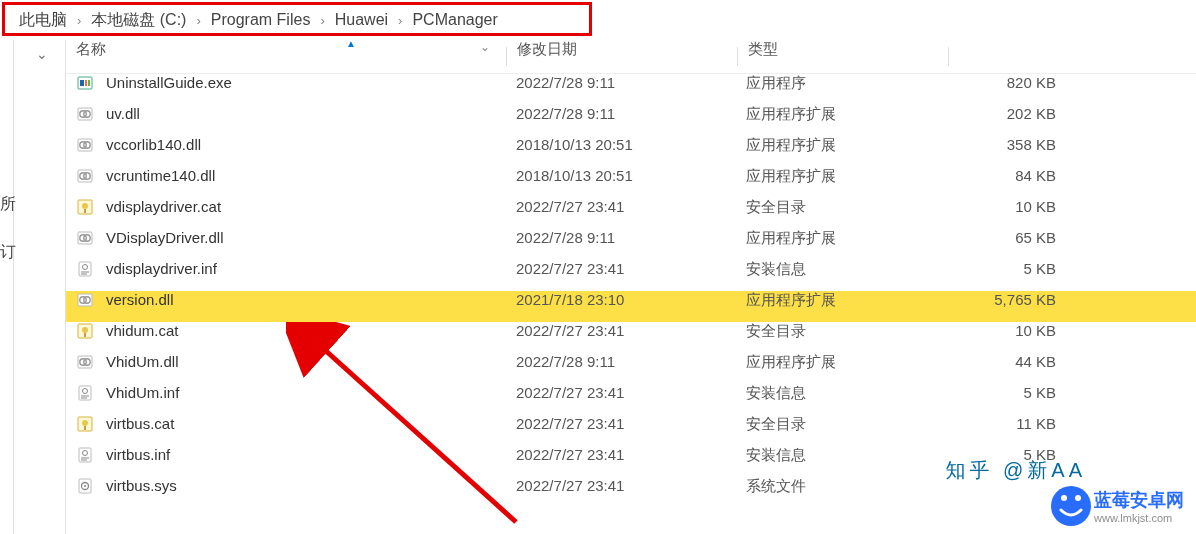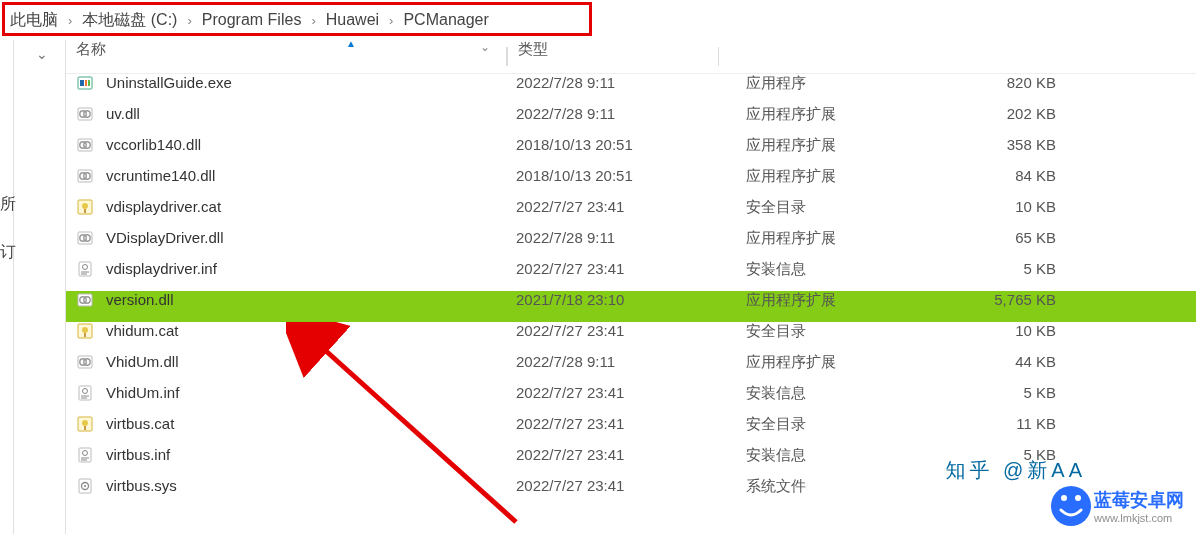--- a/index.html
+++ b/index.html
@@ -11,20 +11,21 @@
     width: 1196px;
     height: 534px;
     overflow: hidden;
     position: relative;
   }
   .breadcrumb-wrap {
     position: relative;
     height: 40px;
     display: flex;
     align-items: center;
+    padding-left: 9px;
   }
   .breadcrumb-highlight {
     position: absolute;
     left: 2px; top: 2px;
     width: 590px; height: 34px;
     border: 3px solid #e40000;
     pointer-events: none;
   }
   .breadcrumb {
     display: flex;
@@ -82,21 +83,21 @@
   }
   .dropdown-chevron { color: #888; font-size: 12px; padding-right: 6px; }
   .rows { flex:1; position: relative; }
   .row {
     display: flex;
     align-items: center;
     height: 31px;
     font-size: 15px;
     color: #333;
   }
-  .row.selected { background: #84cc16; }
+  .row.selected { background: #fde047; }
   .row .col-name { gap: 12px; justify-content: flex-start; }
   .row .col-date { color: #555; }
   .row .col-type { color: #555; }
   .row .col-size { color: #555; }
   .icon {
     width: 18px; height: 18px;
     display: inline-flex;
     align-items: center; justify-content: center;
     flex-shrink: 0;
   }
@@ -148,20 +149,23 @@
     <span class="tree-caret">⌄</span>
   </div>
   <div class="filelist">
     <div class="headers" style="position:relative;">
       <span class="sort-indicator">▲</span>
       <div class="col col-name">
         <span>名称</span>
         <span class="dropdown-chevron">⌄</span>
       </div>
       <div class="col-sep"></div>
+      <div class="col col-date">
+        <span>修改日期</span>
+      </div>
       <div class="col-sep"></div>
       <div class="col col-type">
         <span>类型</span>
       </div>
       <div class="col-sep"></div>
     </div>
     <div class="rows" id="rows">
 
       <svg class="arrow-svg" width="260" height="220">
         <defs>

